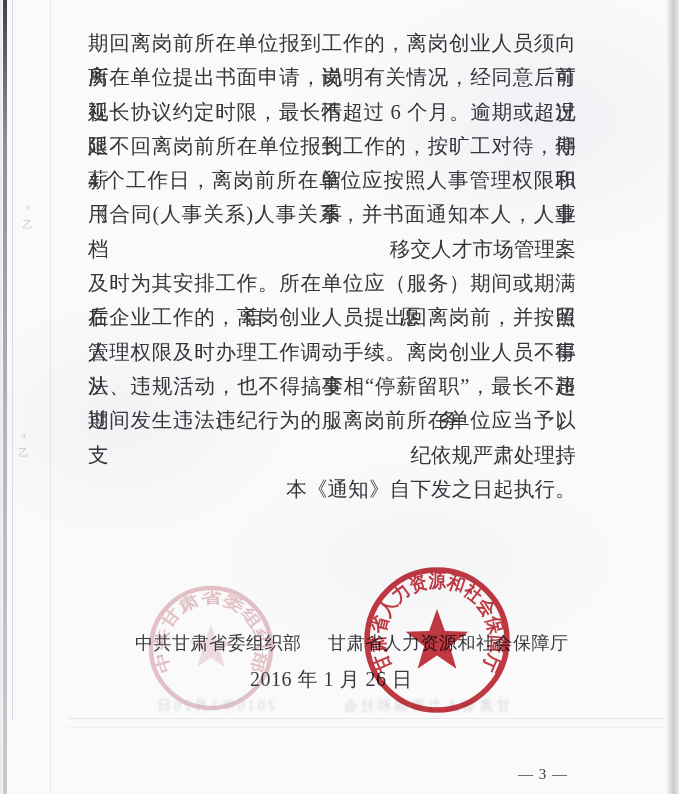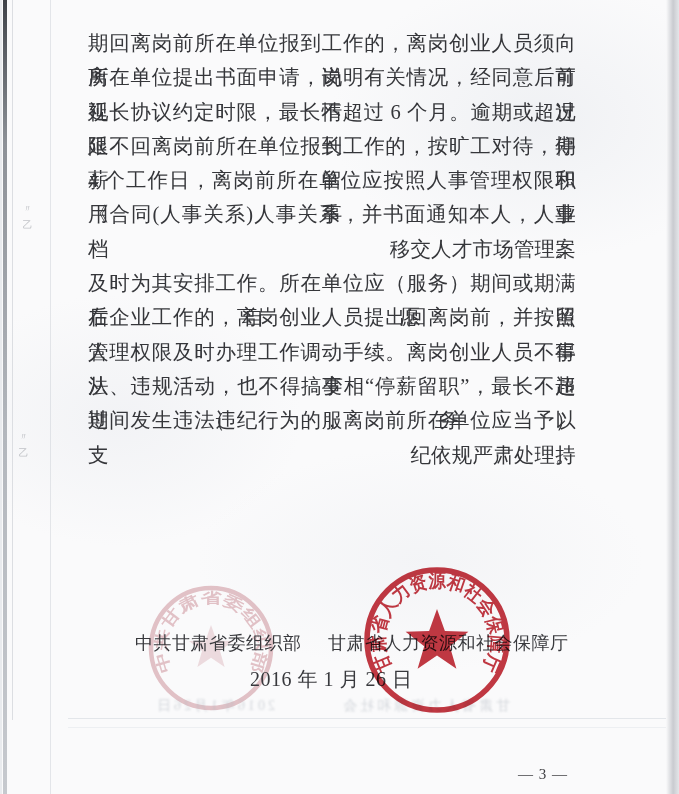--- a/index.html
+++ b/index.html
@@ -70,20 +70,21 @@
       <div class="tline just">限不回离岗前所在单位报到工作的，按旷工对待，停薪留职</div>
       <div class="tline just">4 个工作日，离岗前所在单位应按照人事管理权限和《事业</div>
       <div class="tline just">用合同(人事关系)人事关系，并书面通知本人，人事档案</div>
       <div class="tline">移交人才市场管理。</div>
       <div class="tline just">及时为其安排工作。所在单位应（服务）期间或期满后自愿留</div>
       <div class="tline just">在企业工作的，离岗创业人员提出回离岗前，并按照人事</div>
       <div class="tline just">管理权限及时办理工作调动手续。离岗创业人员不得从事违</div>
       <div class="tline just">法、违规活动，也不得搞变相“停薪留职”，最长不超过（服务）</div>
       <div class="tline just">期间发生违法违纪行为的，离岗前所在单位应当予以支持</div>
       <div class="tline">纪依规严肃处理。</div>
+      <div class="tline">　　本《通知》自下发之日起执行。</div>
     </div>
 
   <svg class="seal seal-left" width="130" height="130" viewBox="0 0 130 130">
     <circle cx="65" cy="65" r="60" fill="none" stroke="#d2959d" stroke-width="4.5"></circle>
     <polygon fill="#d2959d" opacity=".55" points="65,42 70.5,57.5 87,58 74,68 78.6,84 65,74.7 51.4,84 56,68 43,58 59.5,57.5"></polygon>
     <path id="lsealarc" d="M 26,87.5 A 45,45 0 1 1 104,87.5" fill="none"></path>
     <text font-size="15" fill="#d2959d">
       <textPath href="#lsealarc" startOffset="0" textLength="188" lengthAdjust="spacingAndGlyphs">中共甘肃省委组织部</textPath>
     </text>
   </svg>

